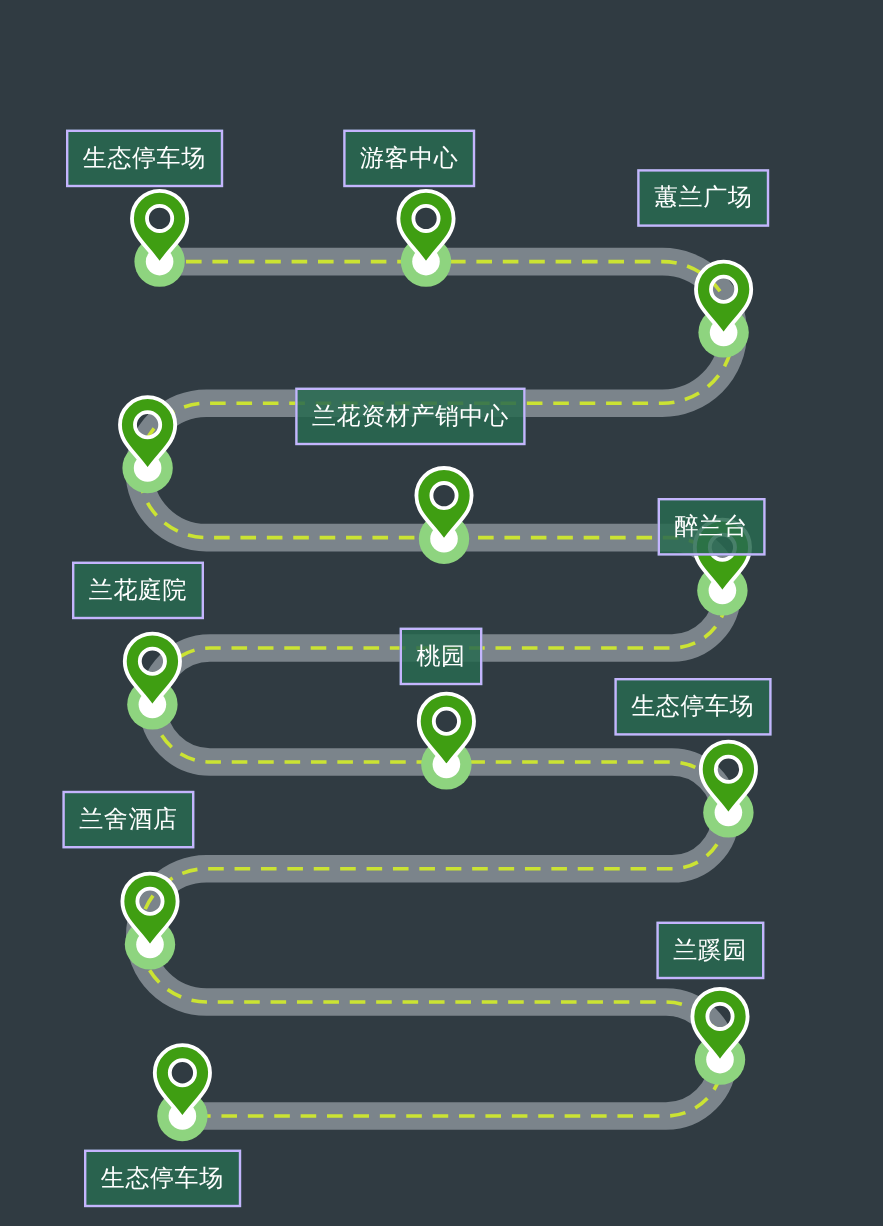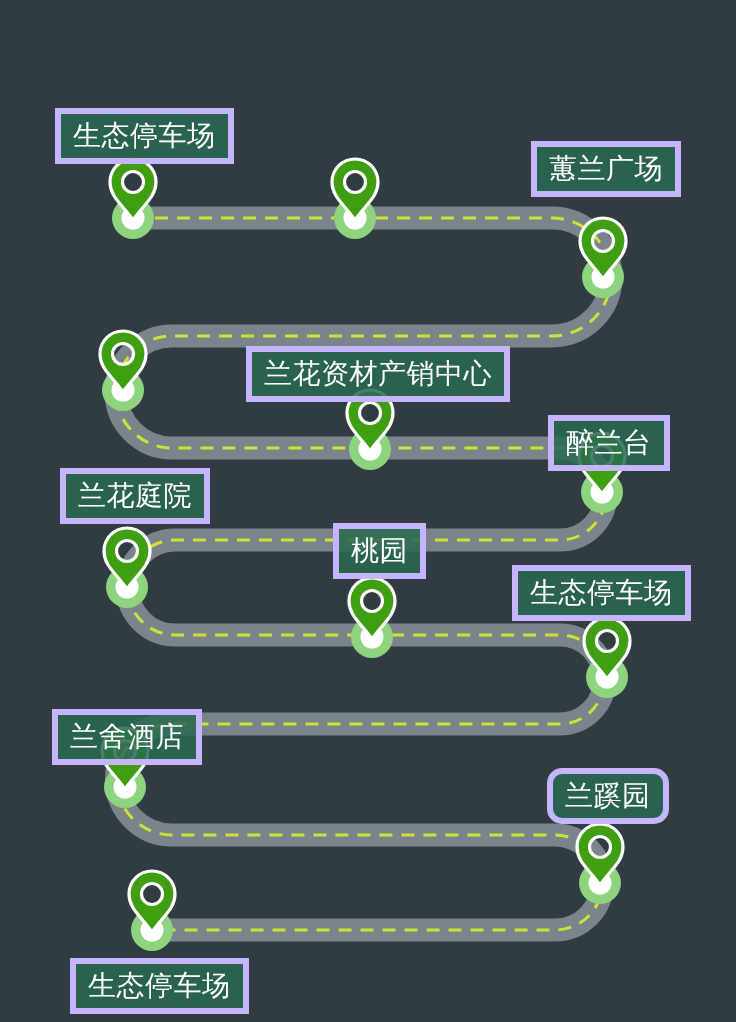--- a/index.html
+++ b/index.html
@@ -10,23 +10,23 @@
     overflow:hidden;
     font-family:"Liberation Sans","DejaVu Sans",sans-serif;
   }
   .stage svg.route-layer{
     position:absolute;left:0;top:0;
   }
   .stop-label{
     position:absolute;
     box-sizing:border-box;
     background:rgba(40,106,80,0.85);
-    border:6px solid #c4b5fd;
+    border:2px solid #c4b5fd;
     color:#ffffff;
-    font-size:28px;
+    font-size:20px;
     line-height:38px;
     padding:3px 12px;
     white-space:nowrap;
     letter-spacing:0.5px;
   }
 </style>
 </head>
 <body>
 
 <div class="stage" style="background: rgb(48, 59, 66);">
@@ -59,23 +59,24 @@
     <use href="#pinshape" x="602" y="492"></use>
     <use href="#pinshape" x="127" y="587"></use>
     <use href="#pinshape" x="372" y="637"></use>
     <use href="#pinshape" x="607" y="677"></use>
     <use href="#pinshape" x="125" y="787"></use>
     <use href="#pinshape" x="600" y="883"></use>
     <use href="#pinshape" x="152" y="930"></use>
   </svg>
 
   <div class="stop-label" style="left:55px;top:108px;">生态停车场</div>
+  <div class="stop-label" style="left:286px;top:108px;">游客中心</div>
   <div class="stop-label" style="left:531px;top:141px;">蕙兰广场</div>
-  <div class="stop-label" style="left:246px;top:346px;">兰花资材产销中心</div>
+  <div class="stop-label" style="left:246px;top:323px;">兰花资材产销中心</div>
   <div class="stop-label" style="left:548px;top:375px;margin-top:40px;">醉兰台</div>
   <div class="stop-label" style="left:60px;top:468px;">兰花庭院</div>
   <div class="stop-label" style="left:333px;top:523px;">桃园</div>
   <div class="stop-label" style="left:512px;top:565px;">生态停车场</div>
-  <div class="stop-label" style="left:52px;top:709px;">兰舍酒店</div>
-  <div class="stop-label" style="left:547px;top:768px;border-radius:15px;">兰蹊园</div>
+  <div class="stop-label" style="left:52px;top:659px;">兰舍酒店</div>
+  <div class="stop-label" style="left:547px;top:768px;">兰蹊园</div>
   <div class="stop-label" style="left:70px;top:958px;">生态停车场</div>
 
 </div>
 
 </body></html>

